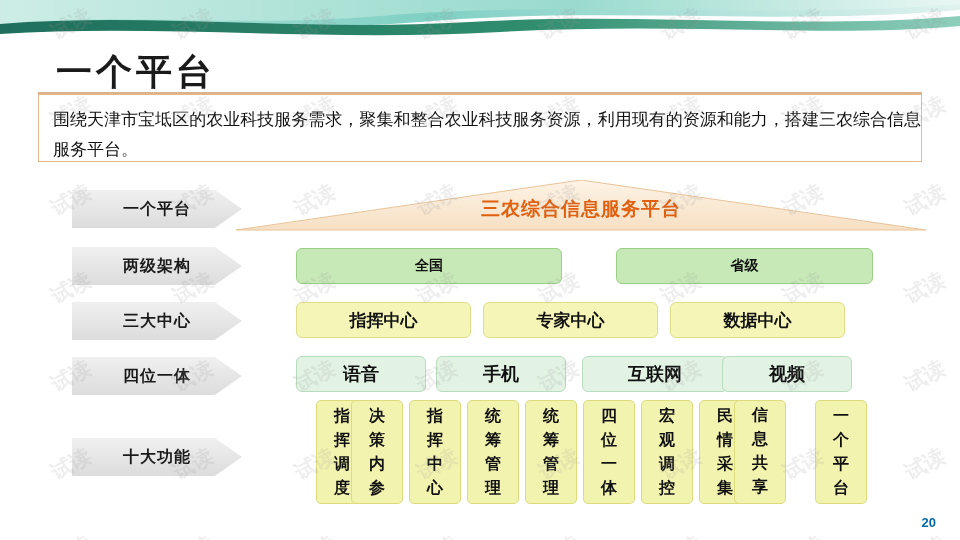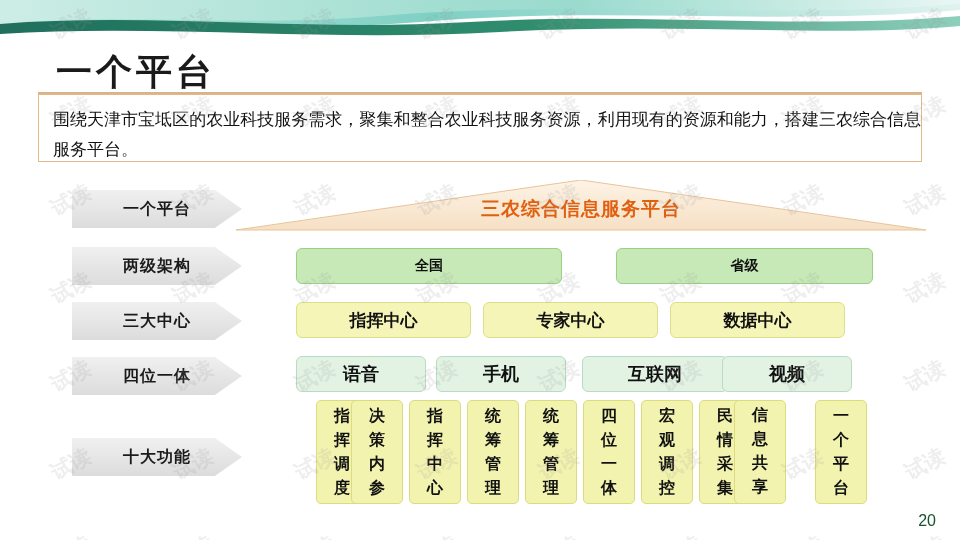--- a/index.html
+++ b/index.html
@@ -75,22 +75,23 @@
     font-family:"Liberation Serif","DejaVu Serif",serif;
     font-weight:bold;font-size:16px;color:#111;line-height:24px;
     writing-mode:horizontal-tb;
     text-align:center;
     padding:0 12px;
     word-break:break-all;
   }
 
   
   .pagenum{
-    position:absolute;right:24px;bottom:10px;font-size:16px;color:#14532d;
+    position:absolute;right:24px;bottom:10px;font-size:13px;color:#0369a1;
     font-family:"Liberation Sans","DejaVu Sans",sans-serif;
+    font-weight:bold;
   }
 
   
   .wm{
     position:absolute;color:rgba(150,150,150,0.16);
     font-size:21px;font-weight:bold;
     font-family:"Liberation Serif","DejaVu Serif",serif;
     transform:rotate(-28deg);
     pointer-events:none;user-select:none;white-space:nowrap;
   }

